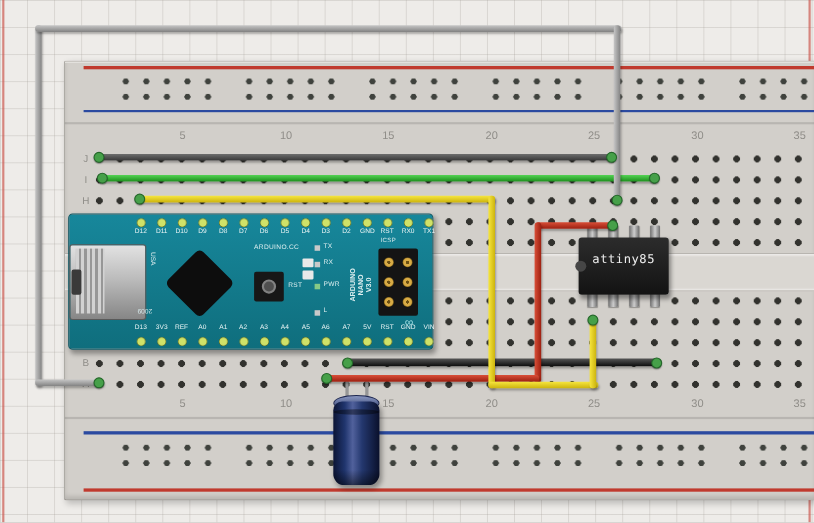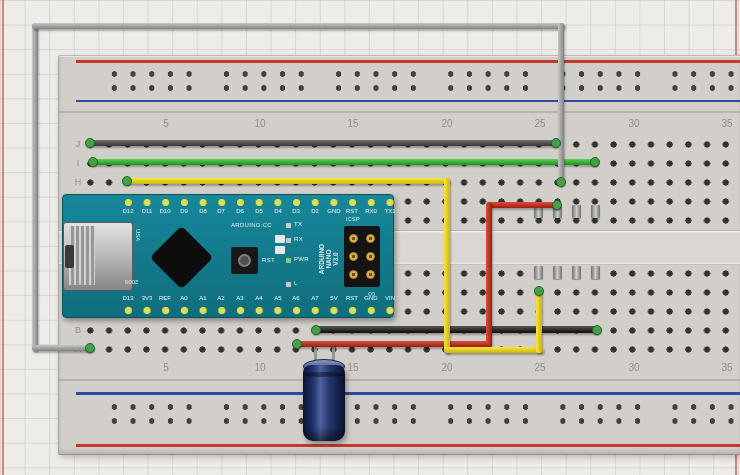--- a/index.html
+++ b/index.html
@@ -155,20 +155,24 @@
   </div>
 
   <div class="dip-pin" style="left:534px;top:205px;"></div>
   <div class="dip-pin" style="left:553px;top:205px;"></div>
   <div class="dip-pin" style="left:572px;top:205px;"></div>
   <div class="dip-pin" style="left:591px;top:205px;"></div>
   <div class="dip-pin" style="left:534px;top:266px;"></div>
   <div class="dip-pin" style="left:553px;top:266px;"></div>
   <div class="dip-pin" style="left:572px;top:266px;"></div>
   <div class="dip-pin" style="left:591px;top:266px;"></div>
+  <div id="attiny">
+    <div class="notch"></div>
+    <div class="chiplabel">attiny85</div>
+  </div>
 
   <div id="nano">
     <div class="padstrip" style="left:56px;top:1px;"></div>
     <div class="padstrip" style="left:56px;top:109px;"></div>
 
     <span class="pinlabel" style="left:65px;top:13px;">D12</span>
     <span class="pinlabel" style="left:84px;top:13px;">D11</span>
     <span class="pinlabel" style="left:102px;top:13px;">D10</span>
     <span class="pinlabel" style="left:121px;top:13px;">D9</span>
     <span class="pinlabel" style="left:140px;top:13px;">D8</span>

